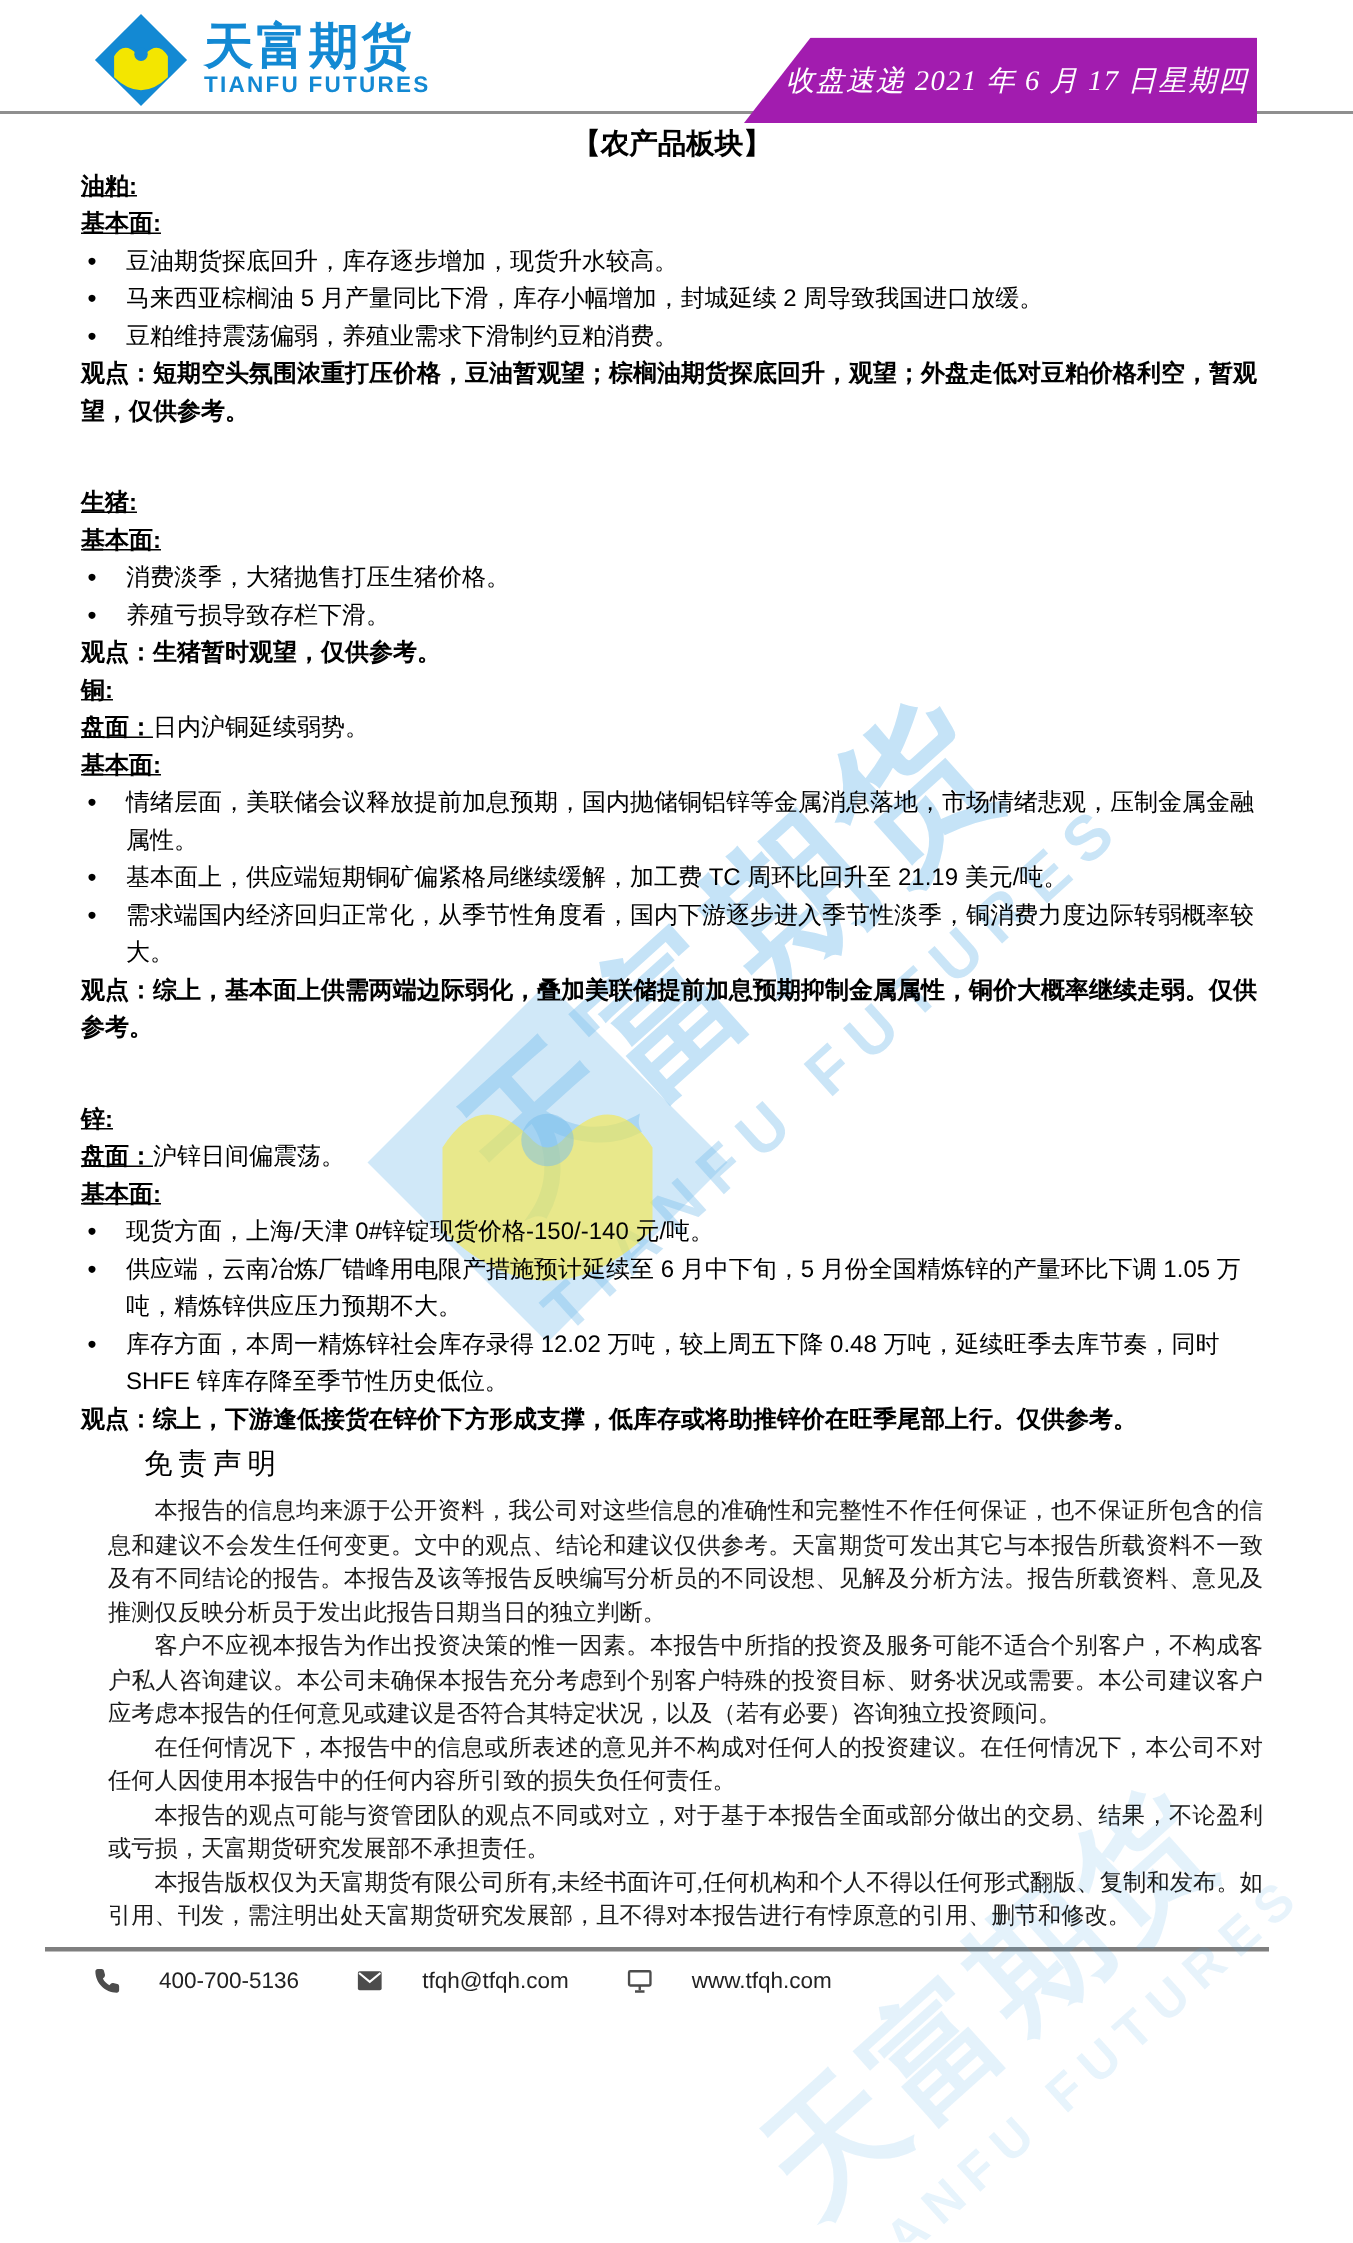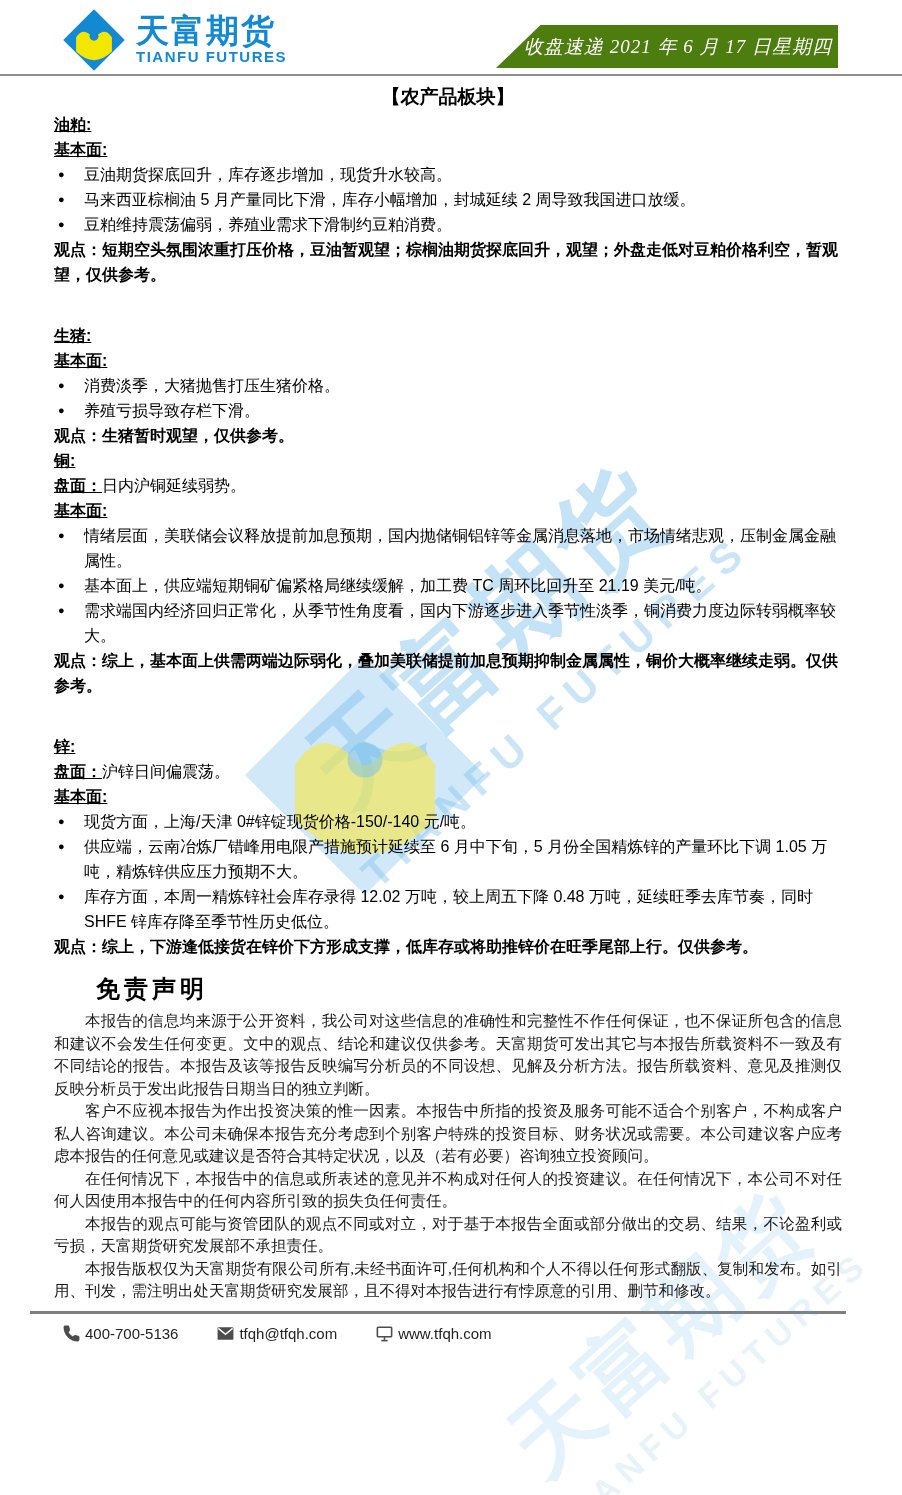--- a/index.html
+++ b/index.html
@@ -29,47 +29,47 @@
     display: flex; justify-content: space-between; align-items: flex-start;
     padding: 8px 64px 0 62px;
     border-bottom: 2px solid #8f8f8f;
     height: 76px;
   }
   .logo { display: flex; align-items: center; gap: 10px; }
   .logo-text .cn { font-size: 33px; font-weight: 900; color: #1389d3; letter-spacing: 2px; line-height: 34px; }
   .logo-text .en { font-size: 15px; font-weight: 700; color: #1389d3; letter-spacing: 1.5px; line-height: 18px; }
   .banner {
     margin-top: 17px;
-    width: 342px; height: 43px;
-    background: #4d7c0f;
+    width: 342px; height: 57px;
+    background: #a21caf;
     clip-path: polygon(13% 0, 100% 0, 100% 100%, 0% 100%);
     display: flex; align-items: center; justify-content: center;
     color: #fff; font-family: "Liberation Serif", serif; font-style: italic;
     font-size: 19px; letter-spacing: 1px; padding-left: 22px;
   }
   
   .content { position: relative; z-index: 1; padding: 6px 60px 0 54px; font-size: 16px; line-height: 25px; }
   .sec-title { text-align: center; font-size: 19px; font-weight: 700; line-height: 30px; }
   .lbl { font-weight: 700; text-decoration: underline; }
   .line { margin: 0; }
   ul.bullets { list-style: none; }
   ul.bullets li { display: flex; }
   .dot { width: 30px; flex: 0 0 30px; padding-left: 4px; font-size: 11px; }
   .btxt { flex: 1; }
   .viewpoint { font-weight: 700; }
   .gap { height: 36px; }
   
   .disclaimer { font-family: "Liberation Serif", "DejaVu Serif", serif; }
-  .disc-title { font-weight: 700; font-size: 24px; padding-left: 42px; margin-top: 18px; margin-bottom: 8px; letter-spacing: 4px; }
-  .disclaimer p { text-indent: 2em; text-align: justify; font-size: 15.5px; line-height: 22.5px; color: #1a1a1a; }
+  .disc-title { font-weight: 400; font-size: 19px; padding-left: 42px; margin-top: 5px; margin-bottom: 8px; letter-spacing: 4px; }
+  .disclaimer p { text-indent: 2em; text-align: justify; font-size: 15.5px; line-height: 22.5px; color: #1a1a1a; margin-left: 18px; }
   
   .footer-rule { margin: 8px 56px 0 30px; border-top: 3px solid #7f7f7f; }
   .footer { position: relative; z-index: 1; padding: 10px 0 0 62px; font-size: 15px; color: #222; }
   .frow { display: flex; align-items: center; gap: 8px; margin-bottom: 9px; }
-  .fitem { display: flex; align-items: center; gap: 4px; margin-right: 30px; }
+  .fitem { display: flex; align-items: center; gap: 25px; margin-right: 30px; }
   .ficon { display: inline-flex; width: 19px; height: 19px; }
   .ficon svg { width: 100%; height: 100%; }
 </style>
 </head>
 <body>
 
 <div class="page">
 
   <div class="wm wm-main">
     <div class="wm-cn">天富期货</div>

